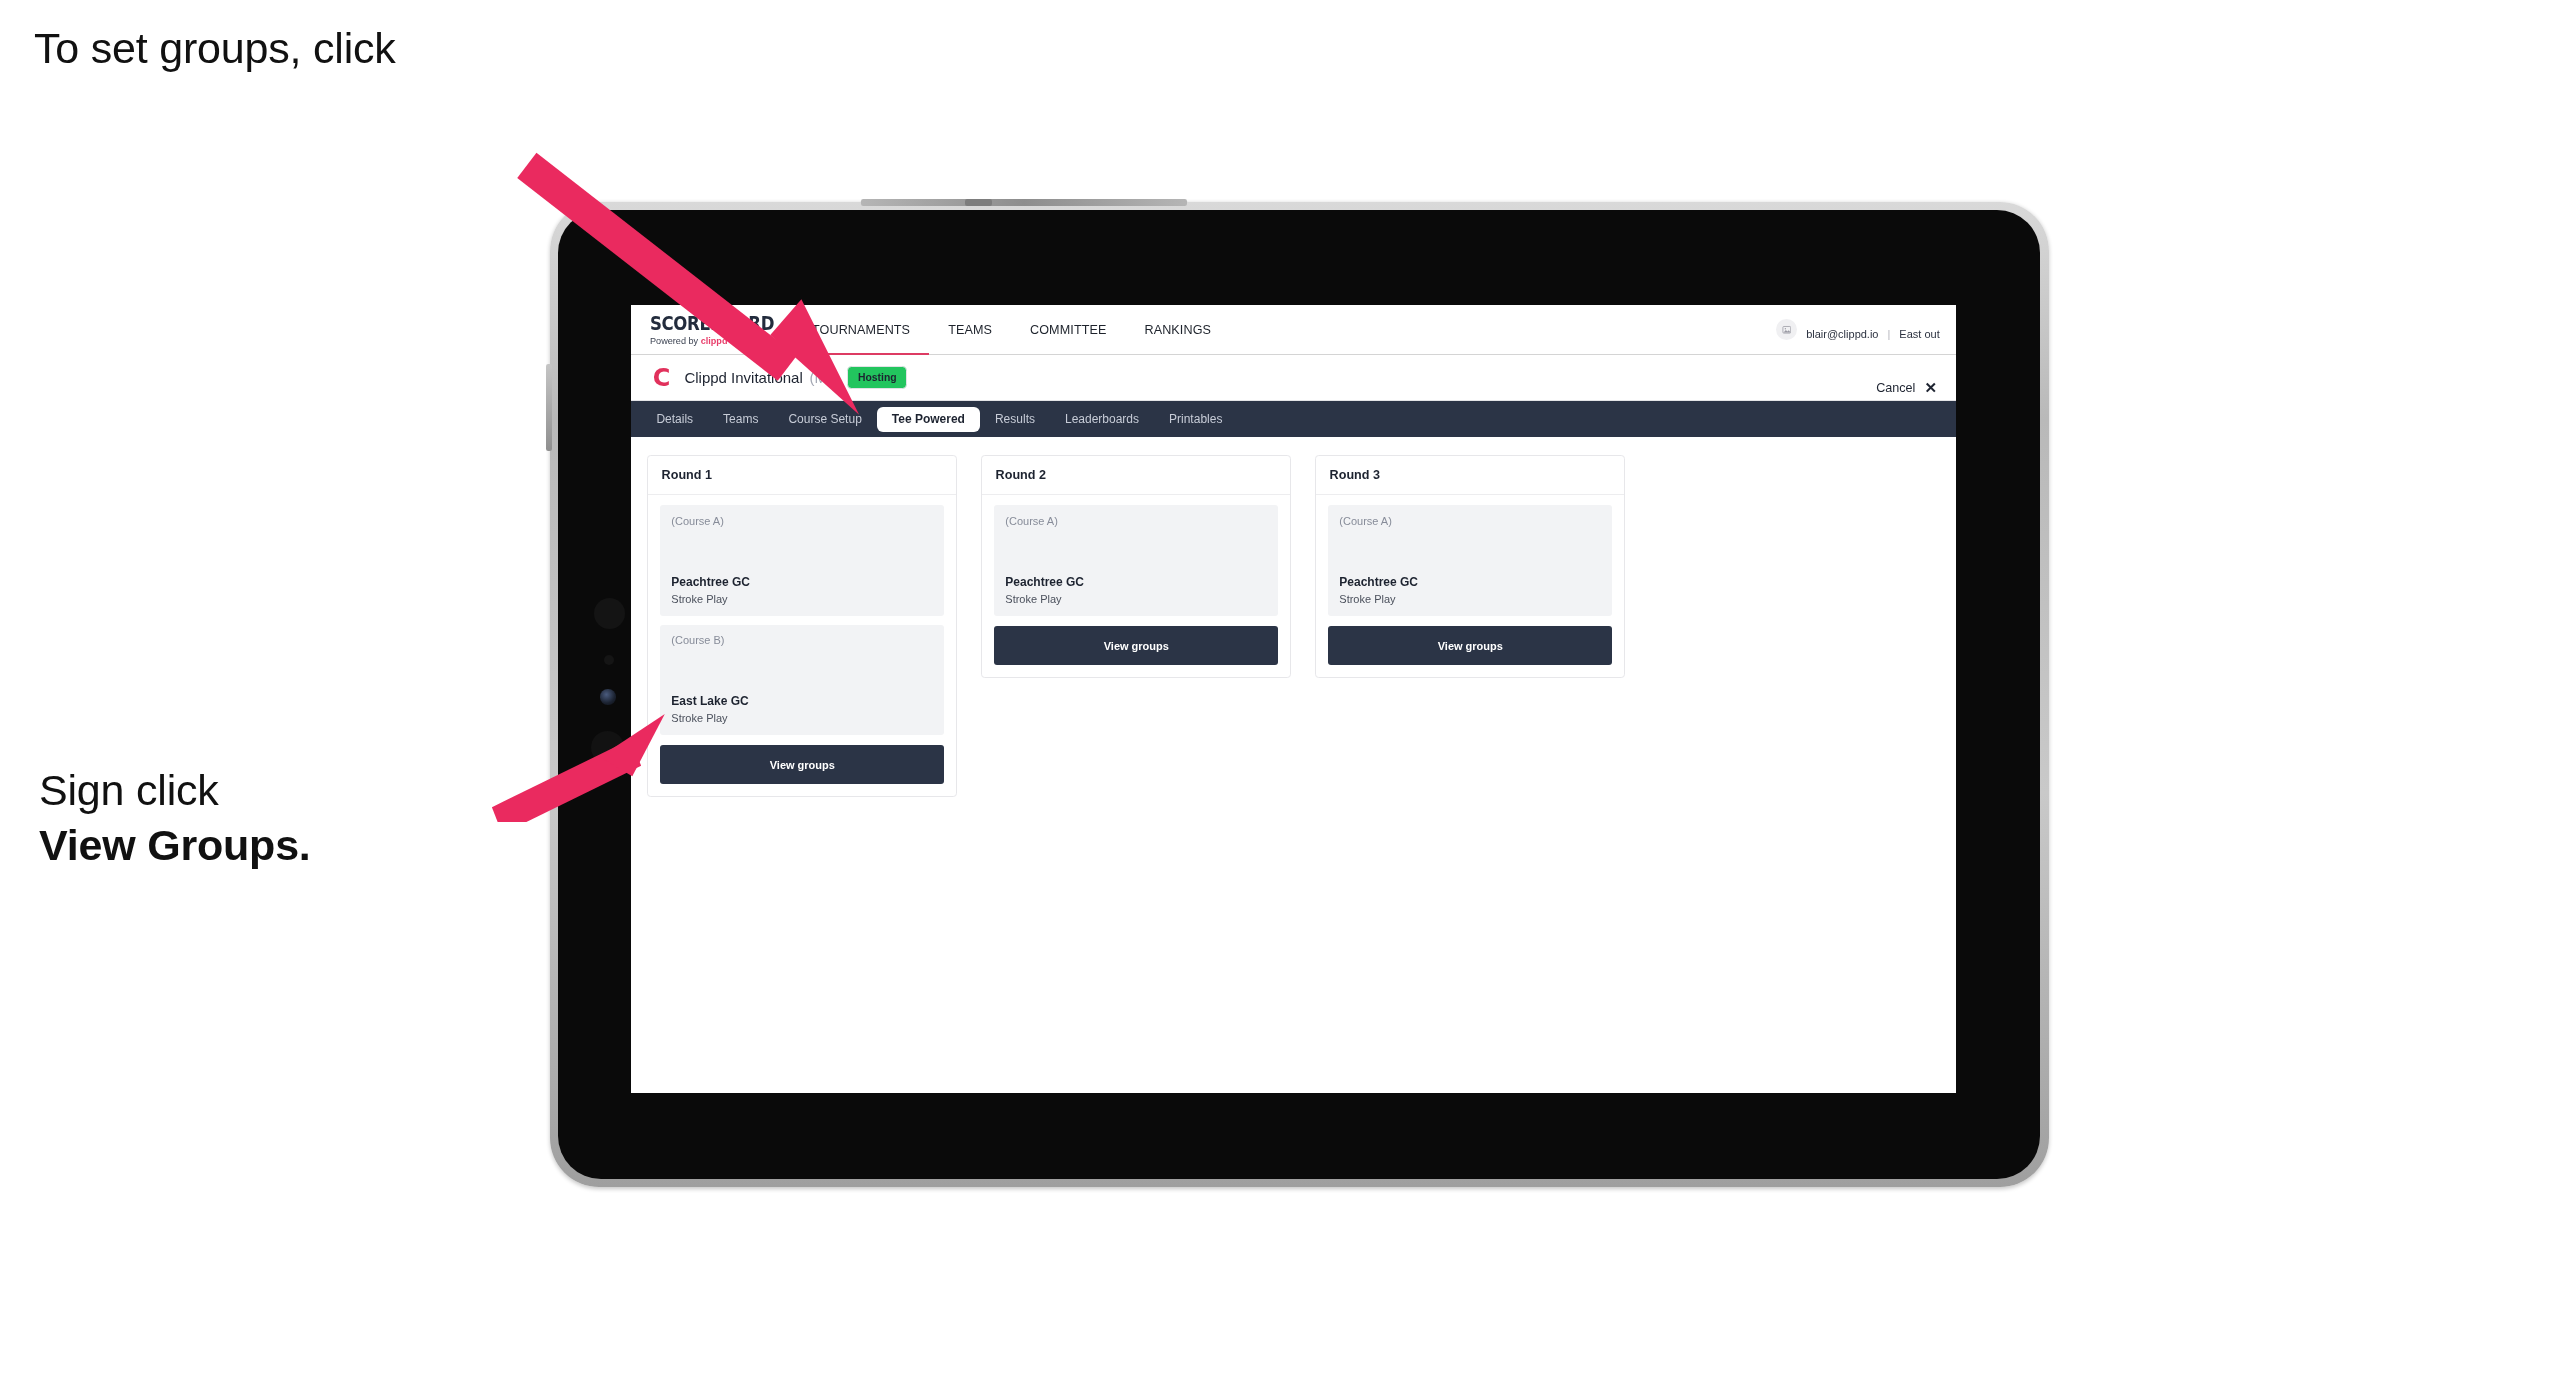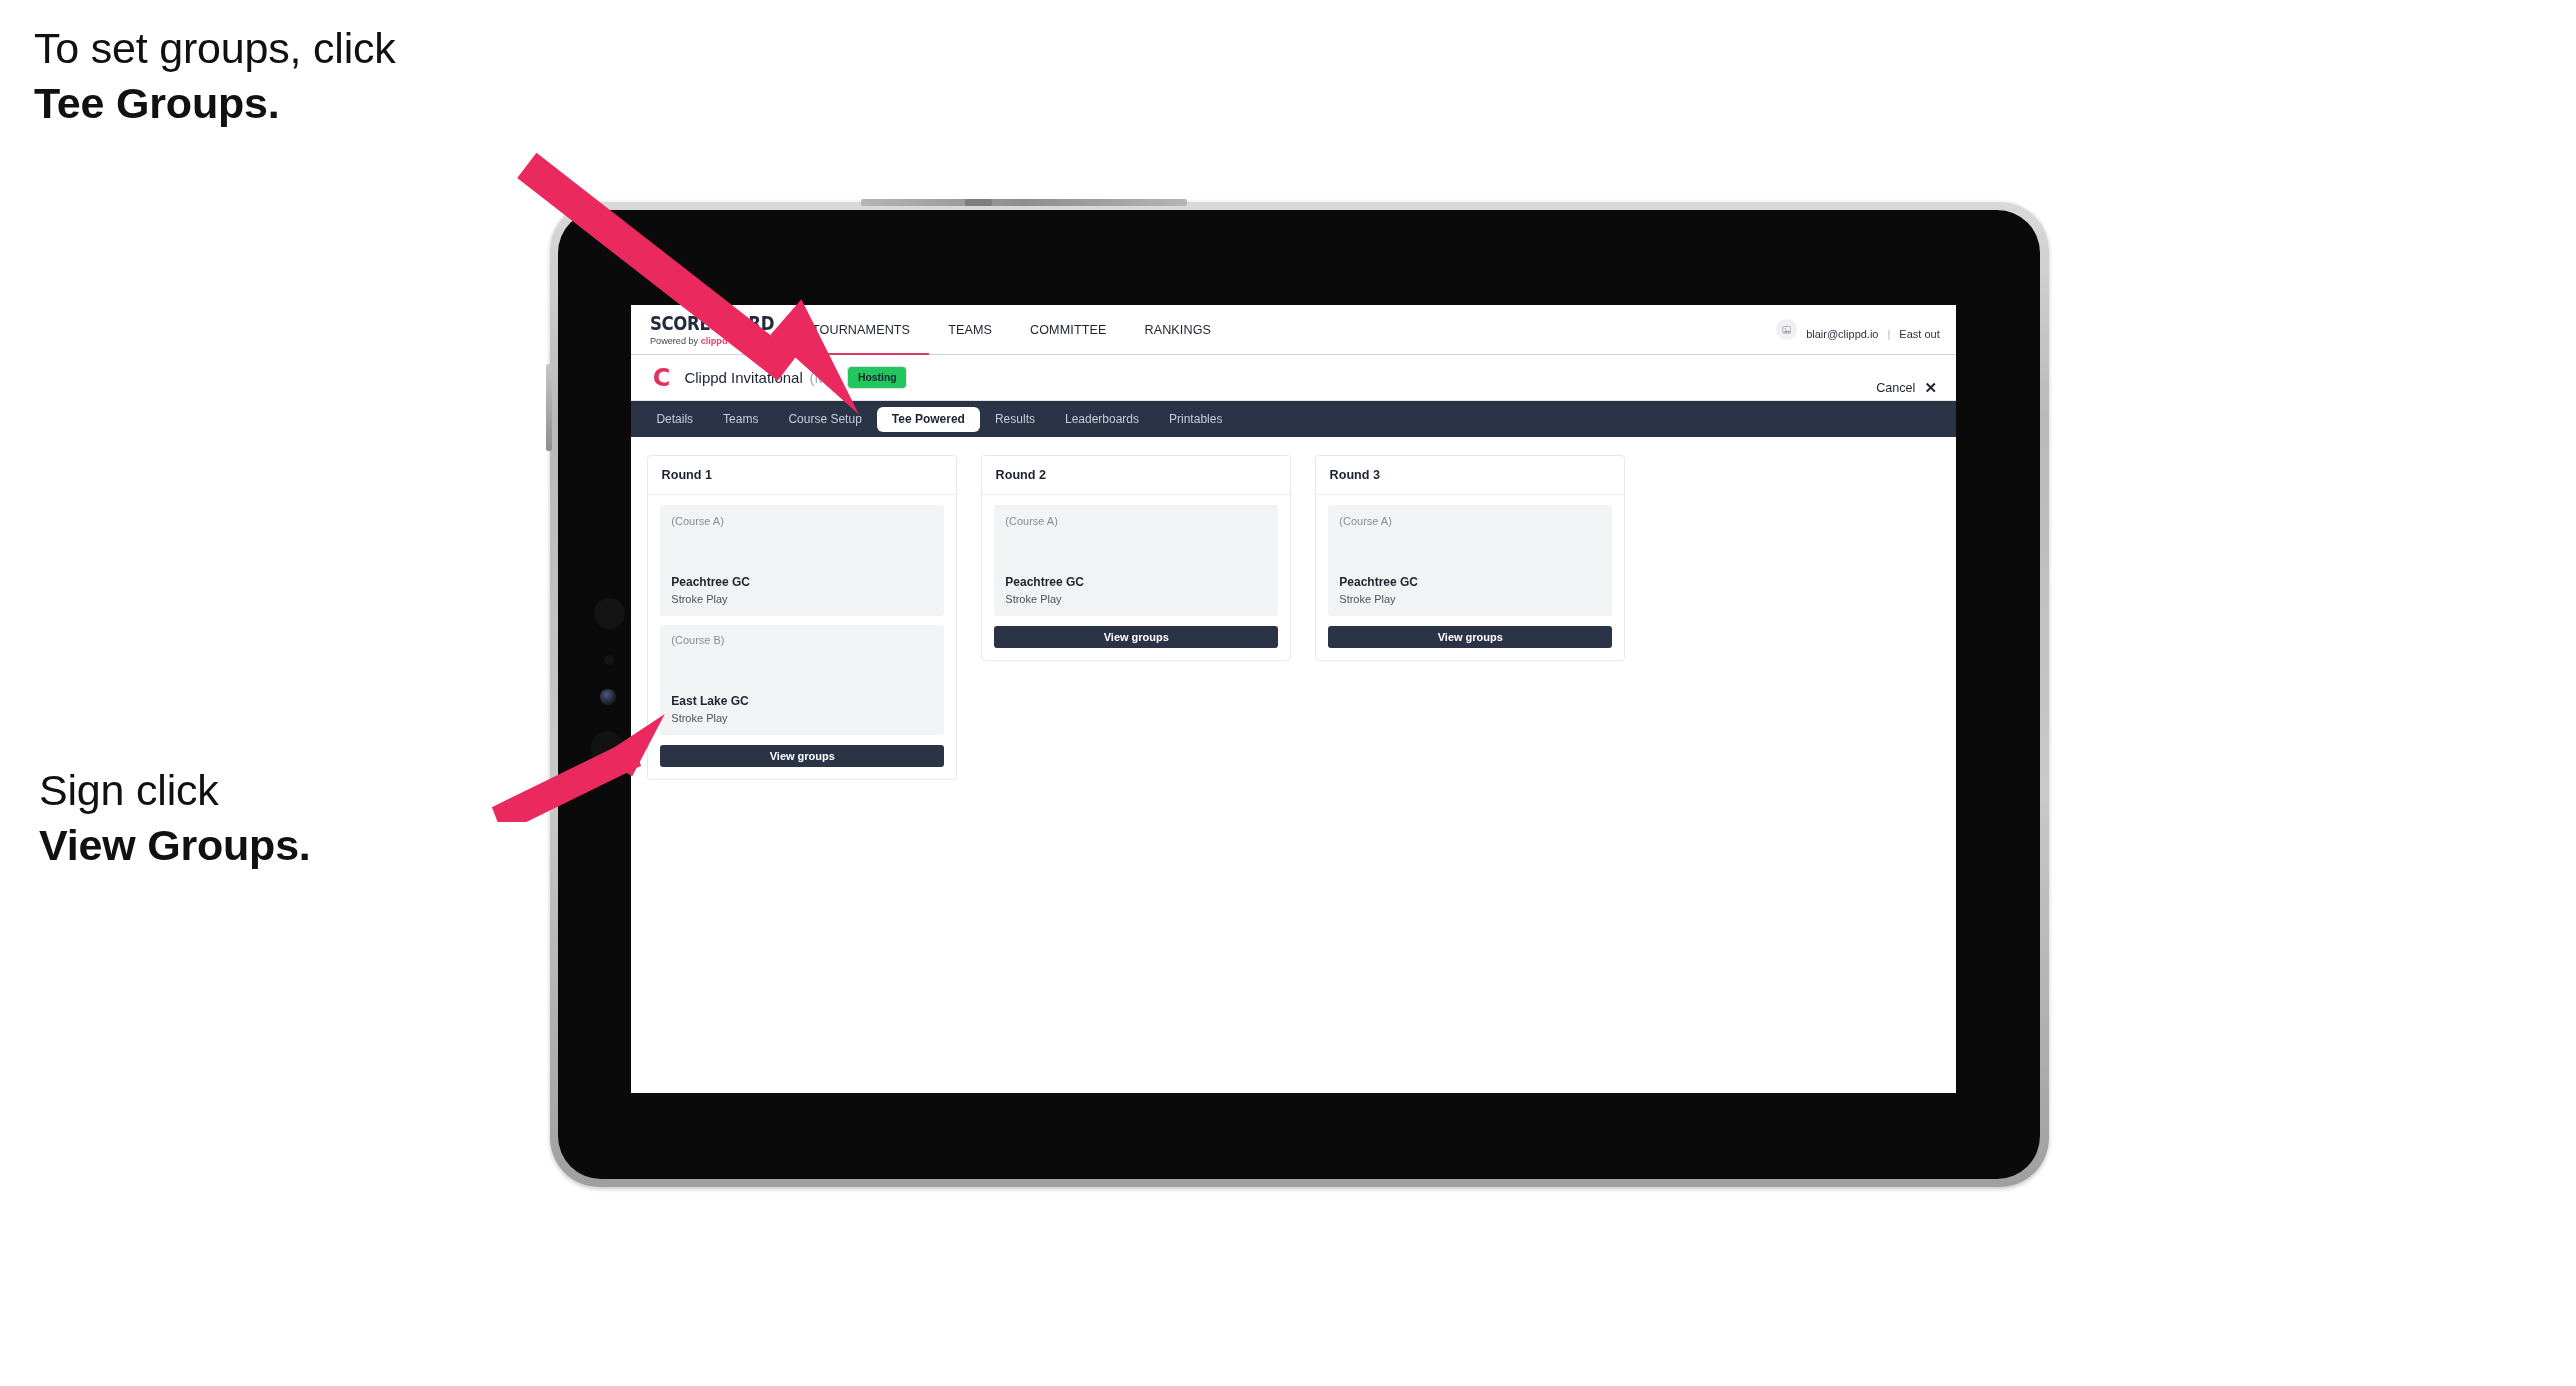--- a/index.html
+++ b/index.html
@@ -179,36 +179,35 @@
   .round-card-body { padding: 10.4px 12px 12px 12px; }
   .course-box {
     background: #f2f3f5; border-radius: 3px;
     padding: 9.6px 11px 11px 11px;
     margin-bottom: 9px;
   }
   .course-label { font-size: 11px; color: #878c99; margin-bottom: 3.7px; }
   .course-name { font-size: 12px; font-weight: 700; color: #1d2330; margin-bottom: 3.7px; margin-top: 48px; }
   .course-format { font-size: 11px; color: #4b505c; }
   .view-groups-btn {
-    width: 100%; height: 22px; margin-top: 1.5px;
+    width: 100%; height: 39px; margin-top: 1.5px;
     background: #2b3446; color: #ffffff;
     border: none; border-radius: 3px;
     font-size: 11px; font-weight: 600;
     font-family: "Liberation Sans", sans-serif;
     cursor: pointer;
   }
 </style>
 </head>
 <body>
 
 <div id="stage">
 
   <div class="annot" id="annot-top">
     <div class="ln1">To set groups, click</div>
-    <div class="ln2">Tee Groups.</div>
   </div>
 
   <div class="annot" id="annot-bottom">
     <div class="ln1">Sign click</div>
     <div class="ln2">View Groups.</div>
   </div>
 
   <div id="device">
     <div id="power-strip"></div>
     <div id="power-strip2"></div>

